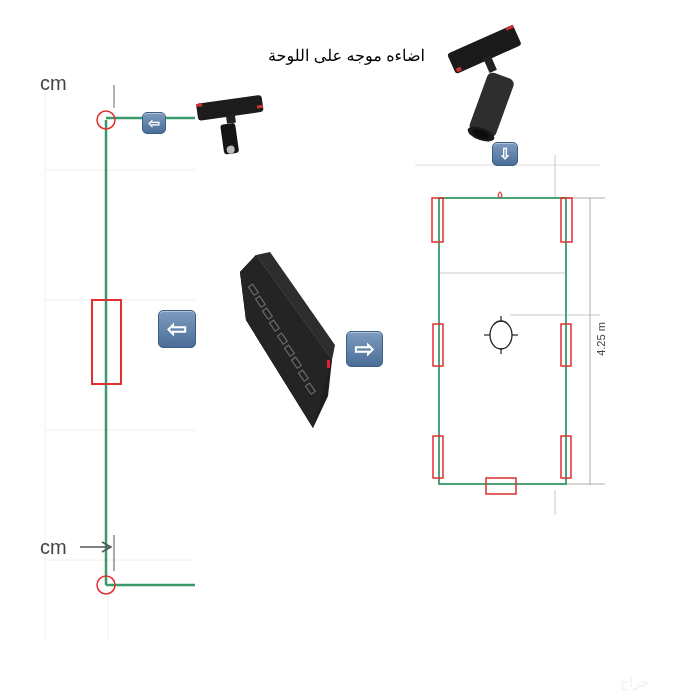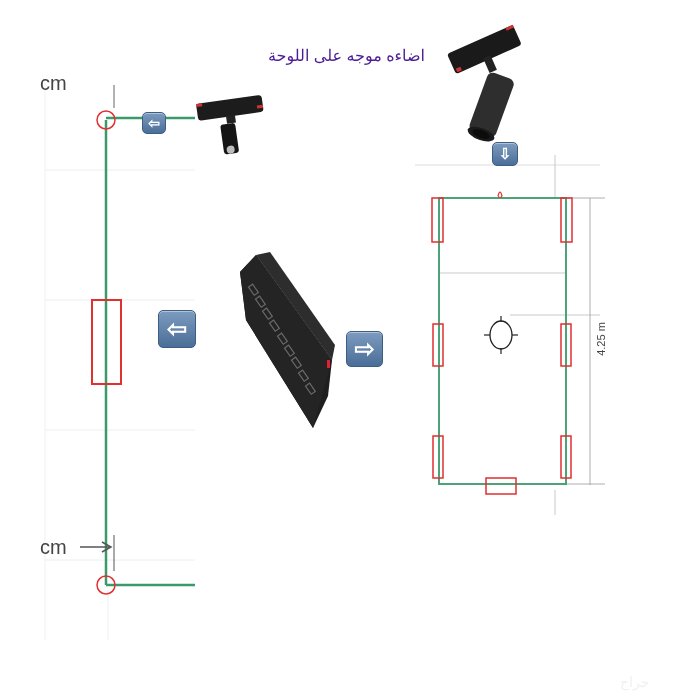--- a/index.html
+++ b/index.html
@@ -1,18 +1,18 @@
 <!DOCTYPE html>
 <html><head>
 <meta charset="utf-8">
 <style>
   html, body { margin:0; padding:0; background:#ffffff; }
   body { width:700px; height:700px; position:relative; overflow:hidden; font-family:"Liberation Sans", sans-serif; }
   .abs { position:absolute; }
-  .title { left:268px; top:46px; font-size:16px; color:#4c1d95; direction:rtl; white-space:nowrap; }
+  .title { left:268px; top:46px; font-size:16px; color:#000000; direction:rtl; white-space:nowrap; }
   .arrow-btn { position:absolute; border-radius:5px; background:linear-gradient(#7d9bbf,#4a6e98); border:1px solid #3e5d82; box-shadow:inset 0 1px 0 rgba(255,255,255,0.4); display:flex; align-items:center; justify-content:center; color:#fff; font-weight:bold; }
   .cm-label { font-size:20px; color:#444; }
   svg { position:absolute; left:0; top:0; }
 </style>
 </head>
 <body>
 
 <div class="abs title">اضاءه موجه على اللوحة</div>
 
 <svg width="700" height="700">

